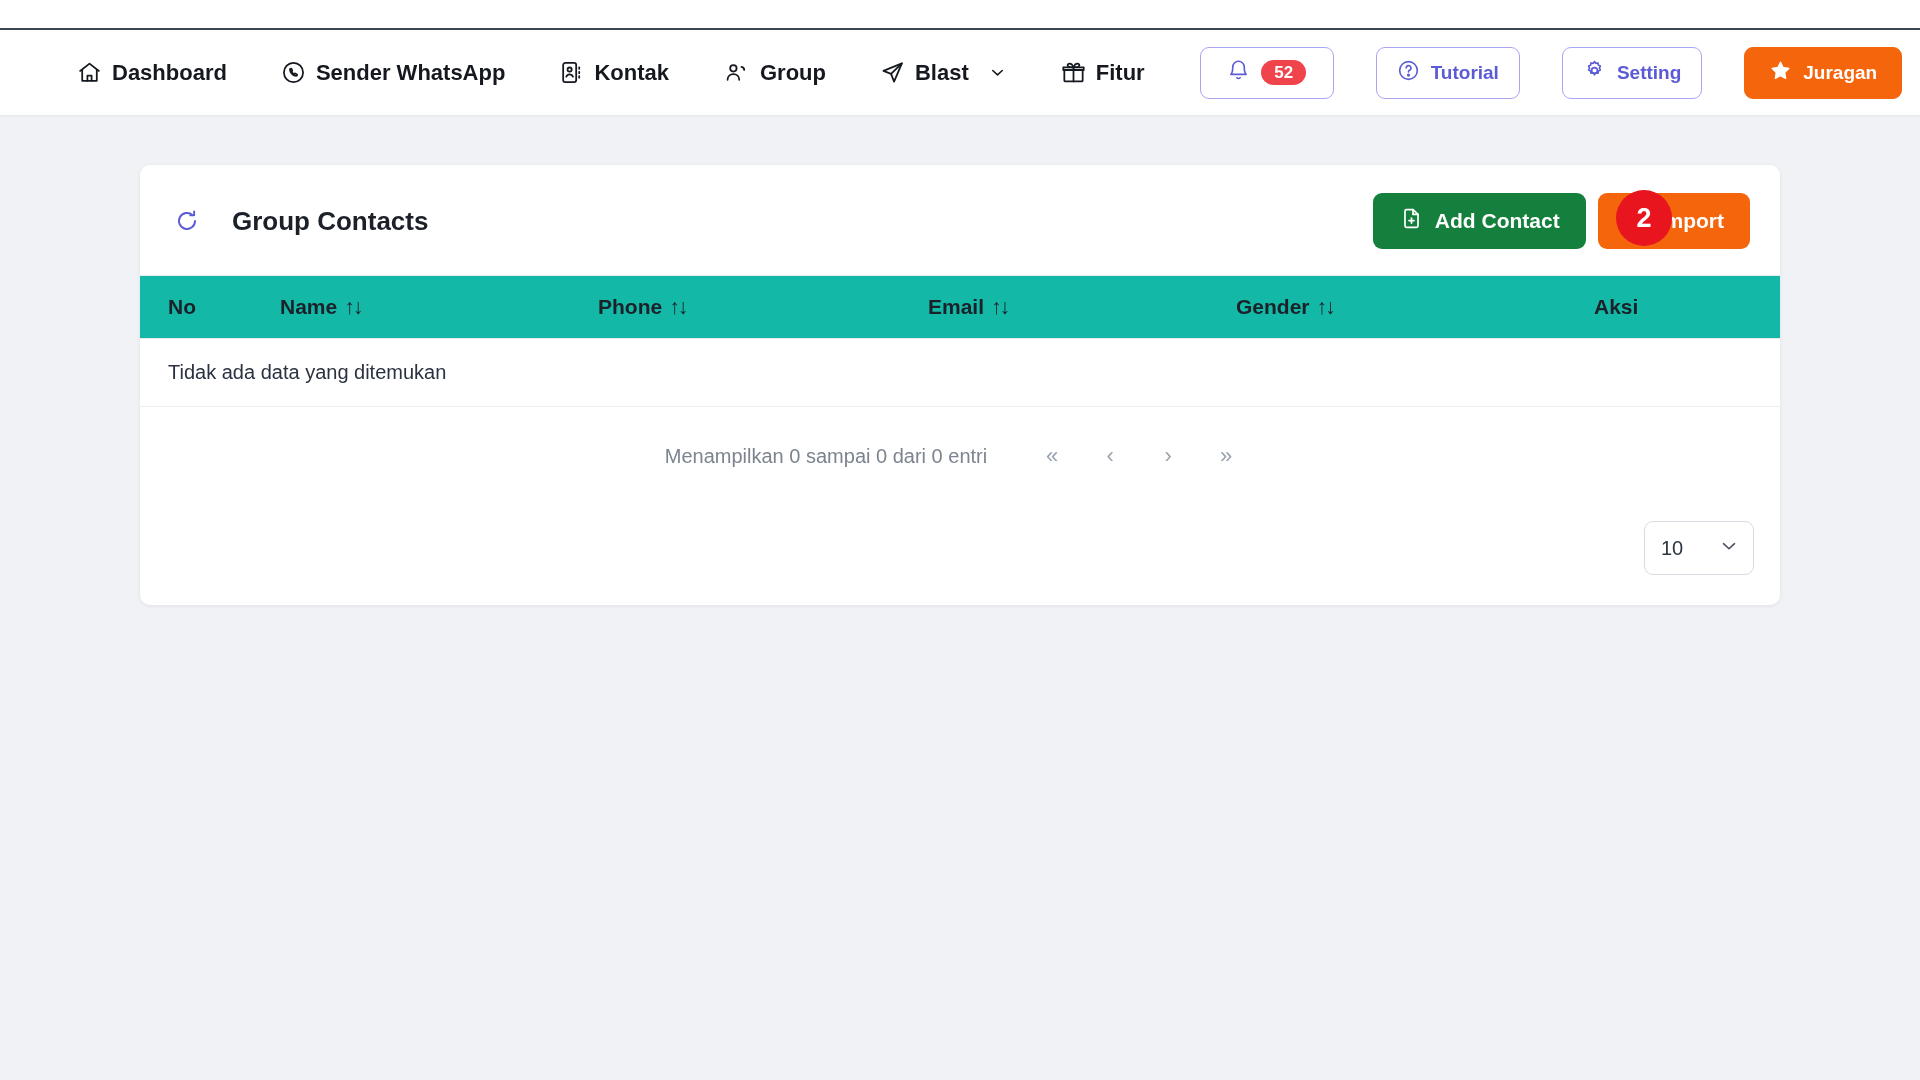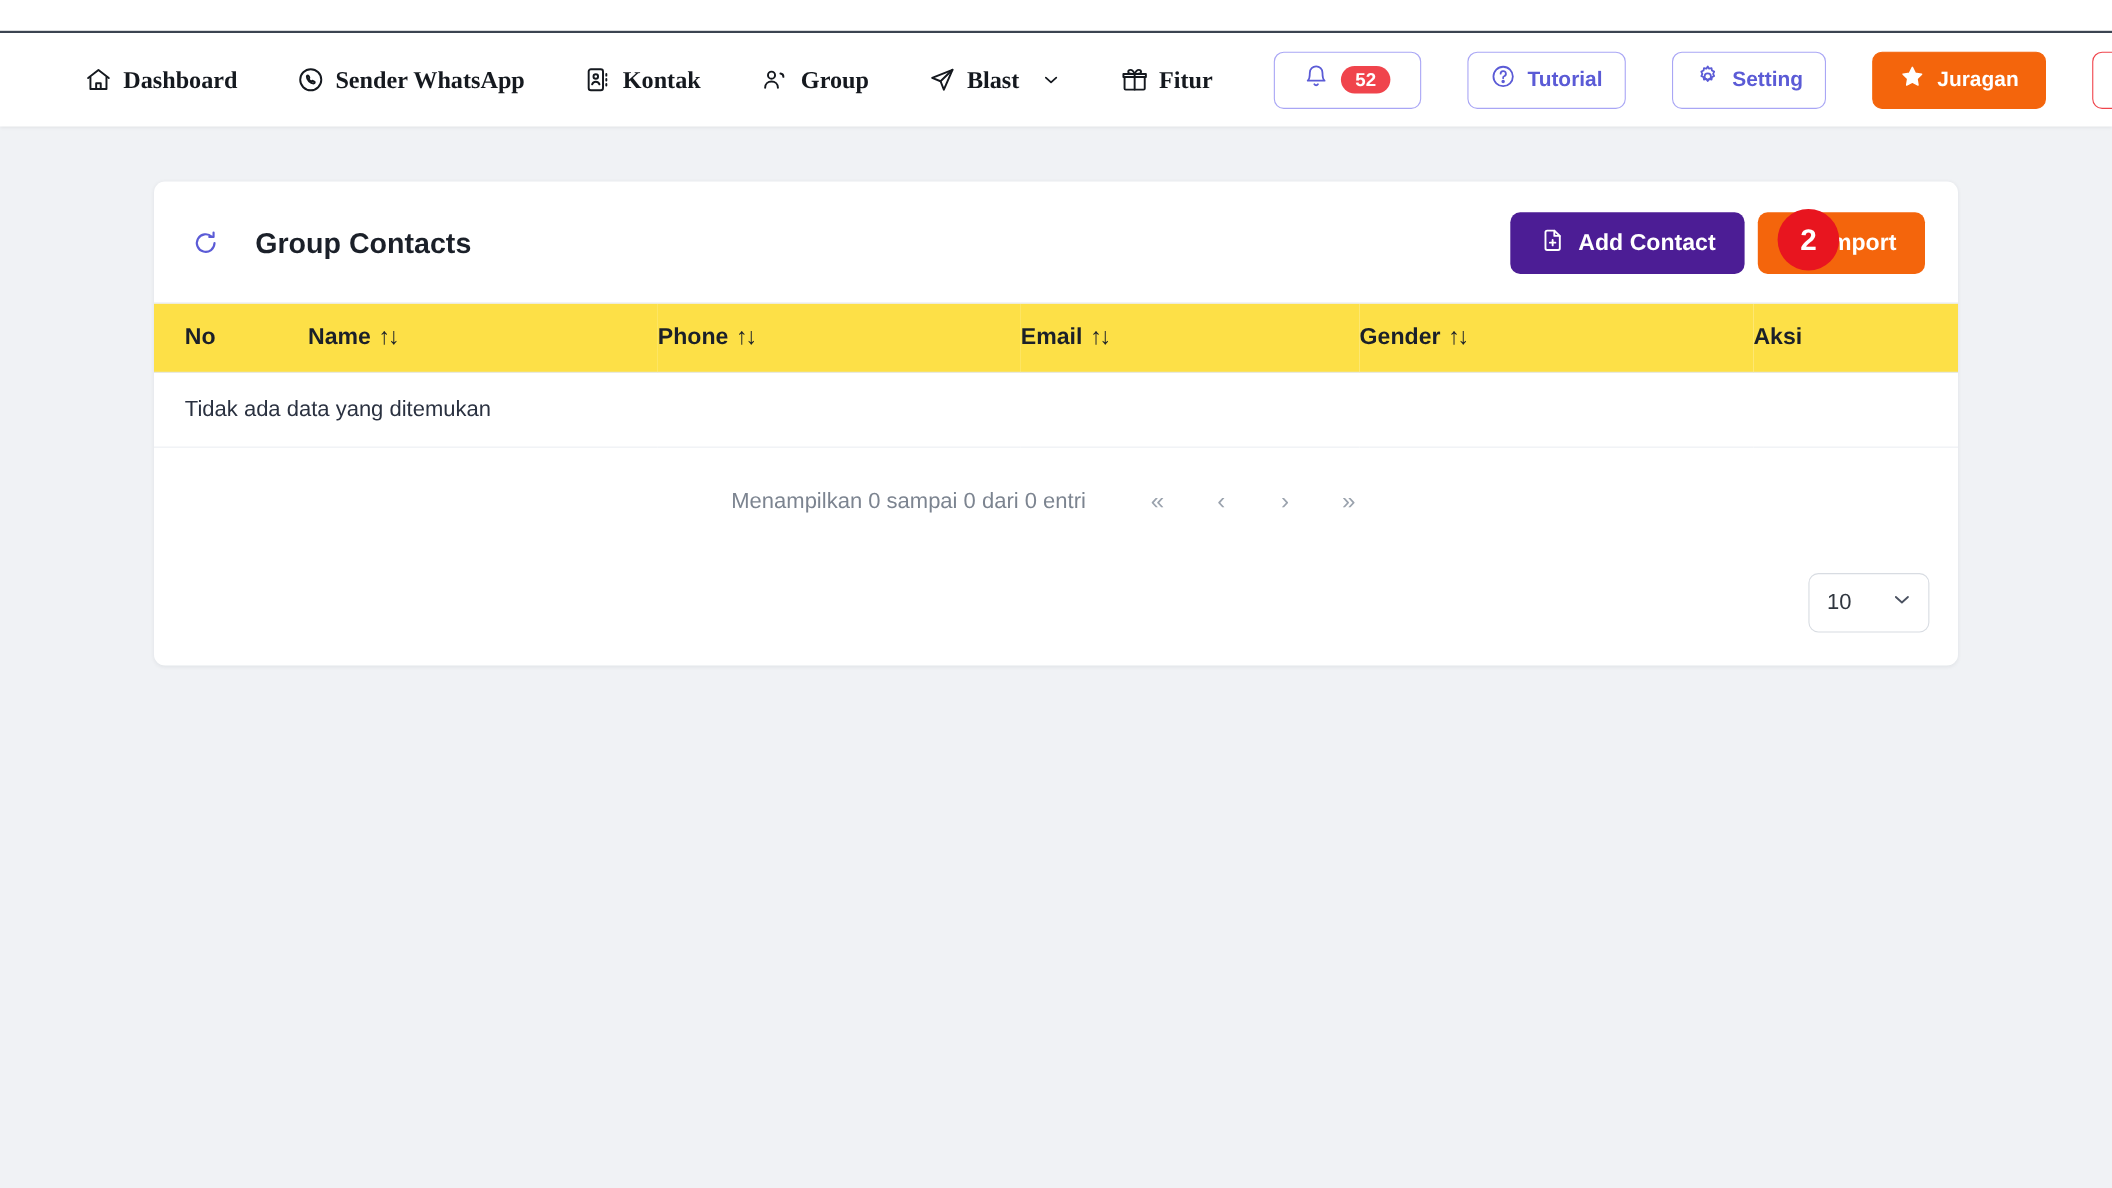--- a/index.html
+++ b/index.html
@@ -17,21 +17,21 @@
   .navbar {
     height: 85px;
     background: #ffffff;
     display: flex;
     align-items: center;
     padding: 0 28px 0 50px;
     box-shadow: 0 1px 3px rgba(0,0,0,.06);
     position: relative;
     z-index: 5;
   }
-  .nav-left { display: flex; align-items: center; gap: 0; font-family: Liberation Serif, serif; }
+  .nav-left { display: flex; align-items: center; gap: 0; }
   .nav-item {
     display: flex; align-items: center; gap: 10px;
     padding: 0 27px;
     font-size: 22px; font-weight: 700; color: #15191f;
     cursor: pointer; white-space: nowrap;
   }
   .nav-item .ico { display: flex; align-items: center; }
   .caret { margin-left: 9px; display: flex; align-items: center; }
 
   .nav-right { margin-left: auto; display: flex; align-items: center; gap: 14px; }
@@ -96,36 +96,36 @@
     outline: none;
   }
   .head-actions { margin-left: auto; display: flex; align-items: center; gap: 12px; position: relative; }
   .btn {
     display: flex; align-items: center; justify-content: center; gap: 12px;
     height: 56px; border-radius: 9px;
     font-size: 21px; font-weight: 700; color: #fff;
     cursor: pointer; padding: 0 26px; border: none;
     font-family: "Liberation Sans", sans-serif;
   }
-  .btn-add { background: #4c1d95; padding-left: 27px; }
+  .btn-add { background: #15803d; padding-left: 27px; }
   .btn-import { background: #f4650c; }
 
   .marker {
     position: absolute;
     width: 56px; height: 56px; border-radius: 50%;
     background: #e8151f; color: #fff;
     font-size: 27px; font-weight: 700;
     display: flex; align-items: center; justify-content: center;
     right: 78px; top: -3px;
     z-index: 20;
   }
 
   
   table { width: 100%; border-collapse: collapse; }
-  thead tr { background: #fde047; border-top: 1px solid #e6e9ee; border-bottom: 1px solid #e6e9ee; }
+  thead tr { background: #14b8a6; border-top: 1px solid #e6e9ee; border-bottom: 1px solid #e6e9ee; }
   th {
     text-align: left; font-size: 21px; font-weight: 700; color: #1b2029;
     padding: 19px 0; white-space: nowrap;
   }
   th .sort { font-weight: 400; margin-left: 7px; letter-spacing: -2px; }
   th.c-no { width: 140px; padding-left: 28px; }
   th.c-name { width: 318px; }
   th.c-phone { width: 330px; }
   th.c-email { width: 308px; }
   th.c-gender { width: 358px; }

